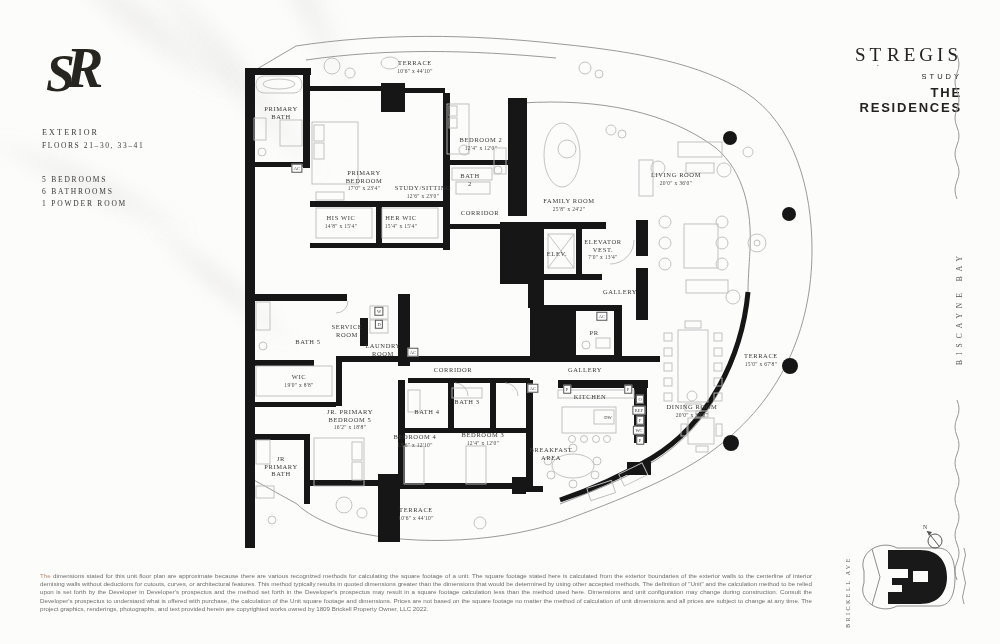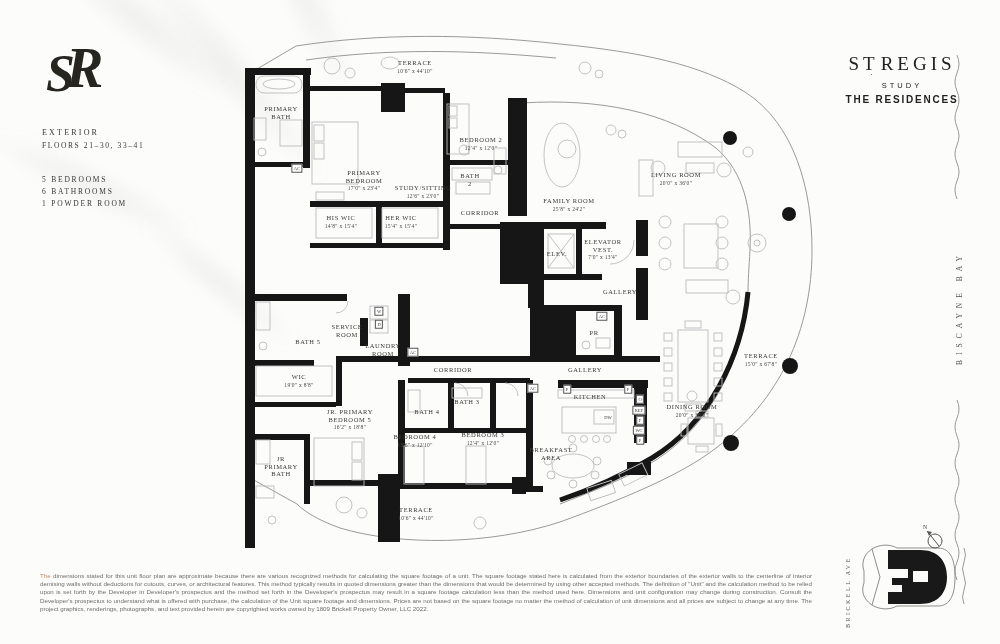--- a/index.html
+++ b/index.html
@@ -15,26 +15,26 @@
   #monogram .m3{position:absolute;left:30px;top:8px;font-size:11px;color:#26251f;}
   .side-label{font-size:8px;letter-spacing:2.2px;color:#3a3936;margin-top:26px;}
   #unit-name{font-size:34px;letter-spacing:8px;color:#26251f;margin-top:2px;line-height:34px;}
   #floors{font-size:7.5px;letter-spacing:1.6px;color:#3a3936;margin-top:4px;}
   #features{margin-top:24px;}
   #features div{font-size:7.5px;letter-spacing:1.8px;color:#3a3936;line-height:12px;}
   #areas{margin-top:17px;}
   #areas div{font-size:7.5px;letter-spacing:1.6px;color:#3a3936;line-height:10.5px;}
   #areas .val{color:#4a4946;}
   
-  #brand{position:absolute;right:38px;top:53px;text-align:center;width:120px;}
+  #brand{position:absolute;right:38px;top:44px;text-align:right;width:120px;}
   #brand .wordmark{font-size:19px;letter-spacing:4px;color:#232220;font-family:"Liberation Serif",serif;}
   #brand .st{position:relative;margin-right:2px;}
   #brand .st::after{content:".";position:absolute;right:2px;bottom:-3px;font-size:9px;}
   #brand .city{font-size:7.5px;letter-spacing:3px;color:#232220;margin-top:6px;font-family:"Liberation Sans",sans-serif;}
-  #brand .sub{font-size:10px;letter-spacing:1.8px;color:#232220;font-weight:bold;margin-top:4px;font-family:"Liberation Sans",sans-serif;}
+  #brand .sub{font-size:13px;letter-spacing:1.8px;color:#232220;font-weight:bold;margin-top:4px;font-family:"Liberation Sans",sans-serif;}
   
   #plan-svg{position:absolute;left:0;top:0;}
   #room-labels{position:absolute;left:0;top:0;width:1000px;height:644px;pointer-events:none;}
   .room-label{position:absolute;transform:translate(-50%,-50%);text-align:center;color:#3b3a37;}
   .room-label .rn{font-size:6.5px;letter-spacing:0.6px;line-height:7.5px;white-space:pre-line;}
   .room-label .rd{font-size:5.5px;letter-spacing:0.3px;line-height:6.5px;color:#4a4946;margin-top:1px;}
   .room-label.box .rn{font-size:4.5px;letter-spacing:0;border:0.5px solid #555;background:#fff;padding:0.5px 1.5px;line-height:5.5px;}
   .room-label.sm .rn{font-size:4.5px;letter-spacing:0;line-height:5px;}
   
   .vlabel{position:absolute;writing-mode:vertical-rl;transform:rotate(180deg);

